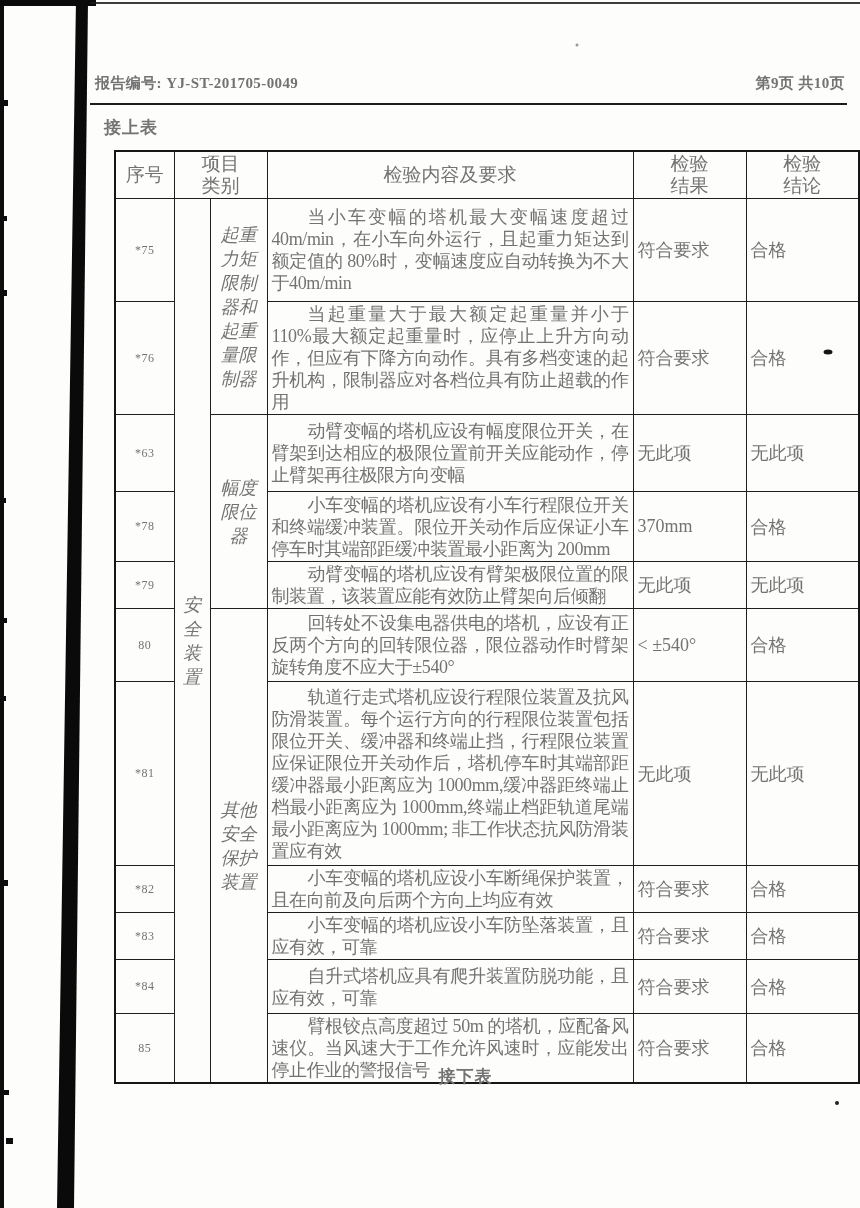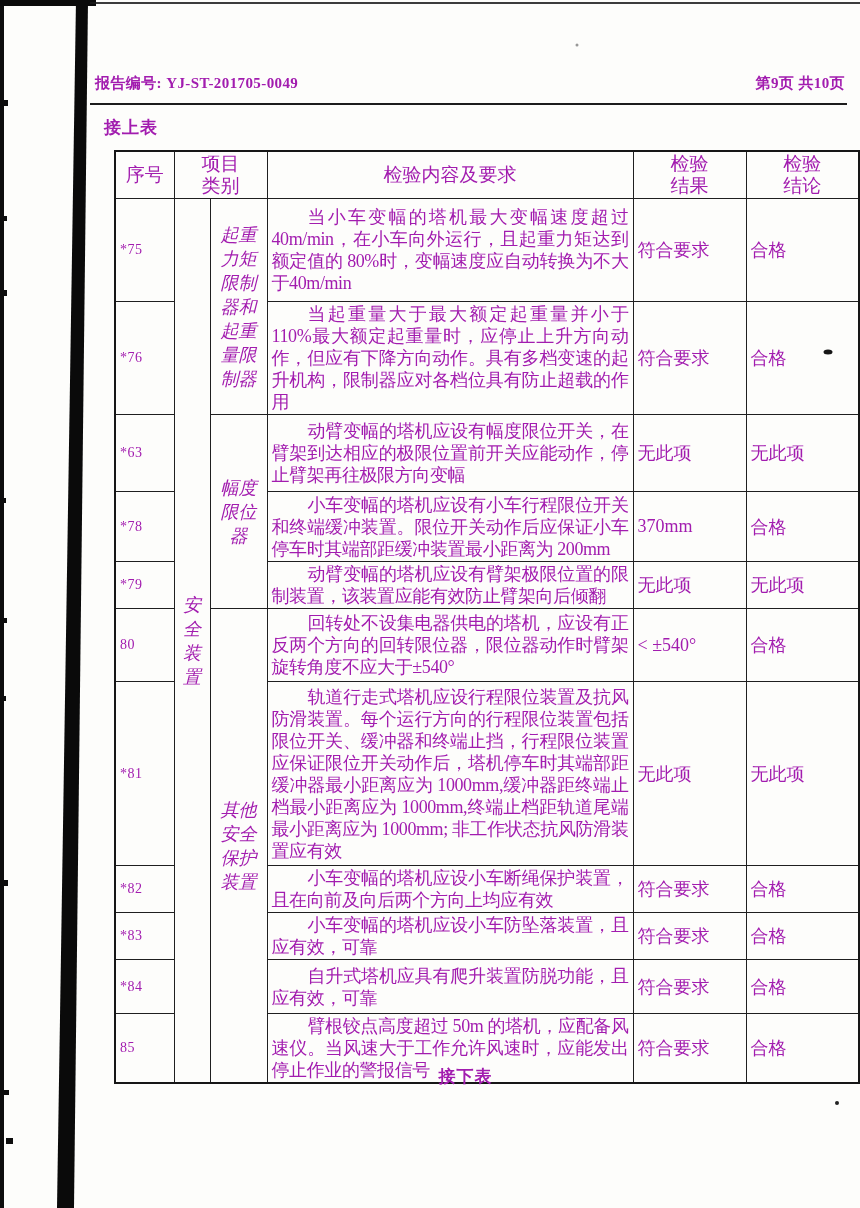--- a/index.html
+++ b/index.html
@@ -2,21 +2,21 @@
 <html><head>
 <meta charset="utf-8">
 <style>
   html,body{margin:0;padding:0;background:#e8e8e4;}
   .page{
     position:relative;
     width:860px;height:1208px;
     background:#fdfdfb;
     overflow:hidden;
     font-family:"Liberation Serif","DejaVu Serif",serif;
-    color:#a21caf;
+    color:#737373;
   }
   .artifacts{position:absolute;left:0;top:0;width:860px;height:1208px;pointer-events:none;}
   .hdr{
     position:absolute;left:95px;top:74px;width:750px;
     display:flex;justify-content:space-between;align-items:baseline;
     font-size:15px;font-weight:bold;letter-spacing:.4px;
   }
   .rule{position:absolute;left:90px;top:103px;width:757px;height:2px;background:#1c1c1c;}
   .cont-top{position:absolute;left:104px;top:116px;font-size:17px;font-weight:bold;letter-spacing:1px;}
   .cont-bottom{position:absolute;left:95px;top:1059px;width:741px;text-align:center;font-size:17px;font-weight:bold;letter-spacing:1px;margin-top:6px;}
@@ -29,21 +29,21 @@
   table.rpt td,table.rpt th{
     border:1.5px solid #1f1f1f;
     padding:1px 4px;
     vertical-align:middle;
     font-weight:normal;
     overflow:hidden;
   }
   table.rpt{border:2.5px solid #161616;}
   tr.head th{font-size:19px;text-align:center;line-height:22px;}
   .pre{white-space:pre-line;}
-  td.seq{text-align:left;font-size:14px;letter-spacing:.5px;}
+  td.seq{text-align:center;font-size:12px;letter-spacing:.5px;}
   td.content{
     text-align:justify;text-indent:2em;
     font-size:18px;line-height:22px;letter-spacing:-.4px;
     padding:2px 5px 2px 6px;
   }
   td.res{text-align:left;font-size:18px;}
   td.cat,td.subcat{text-align:center;padding:0;}
   .vtext{margin:0 auto;word-break:break-all;text-align:center;font-style:italic;}
   .vtext.w1{width:20px;font-size:18px;line-height:24px;letter-spacing:0;text-align:center;}
   .vtext.w2{width:41px;font-size:18px;line-height:24px;letter-spacing:0;}

